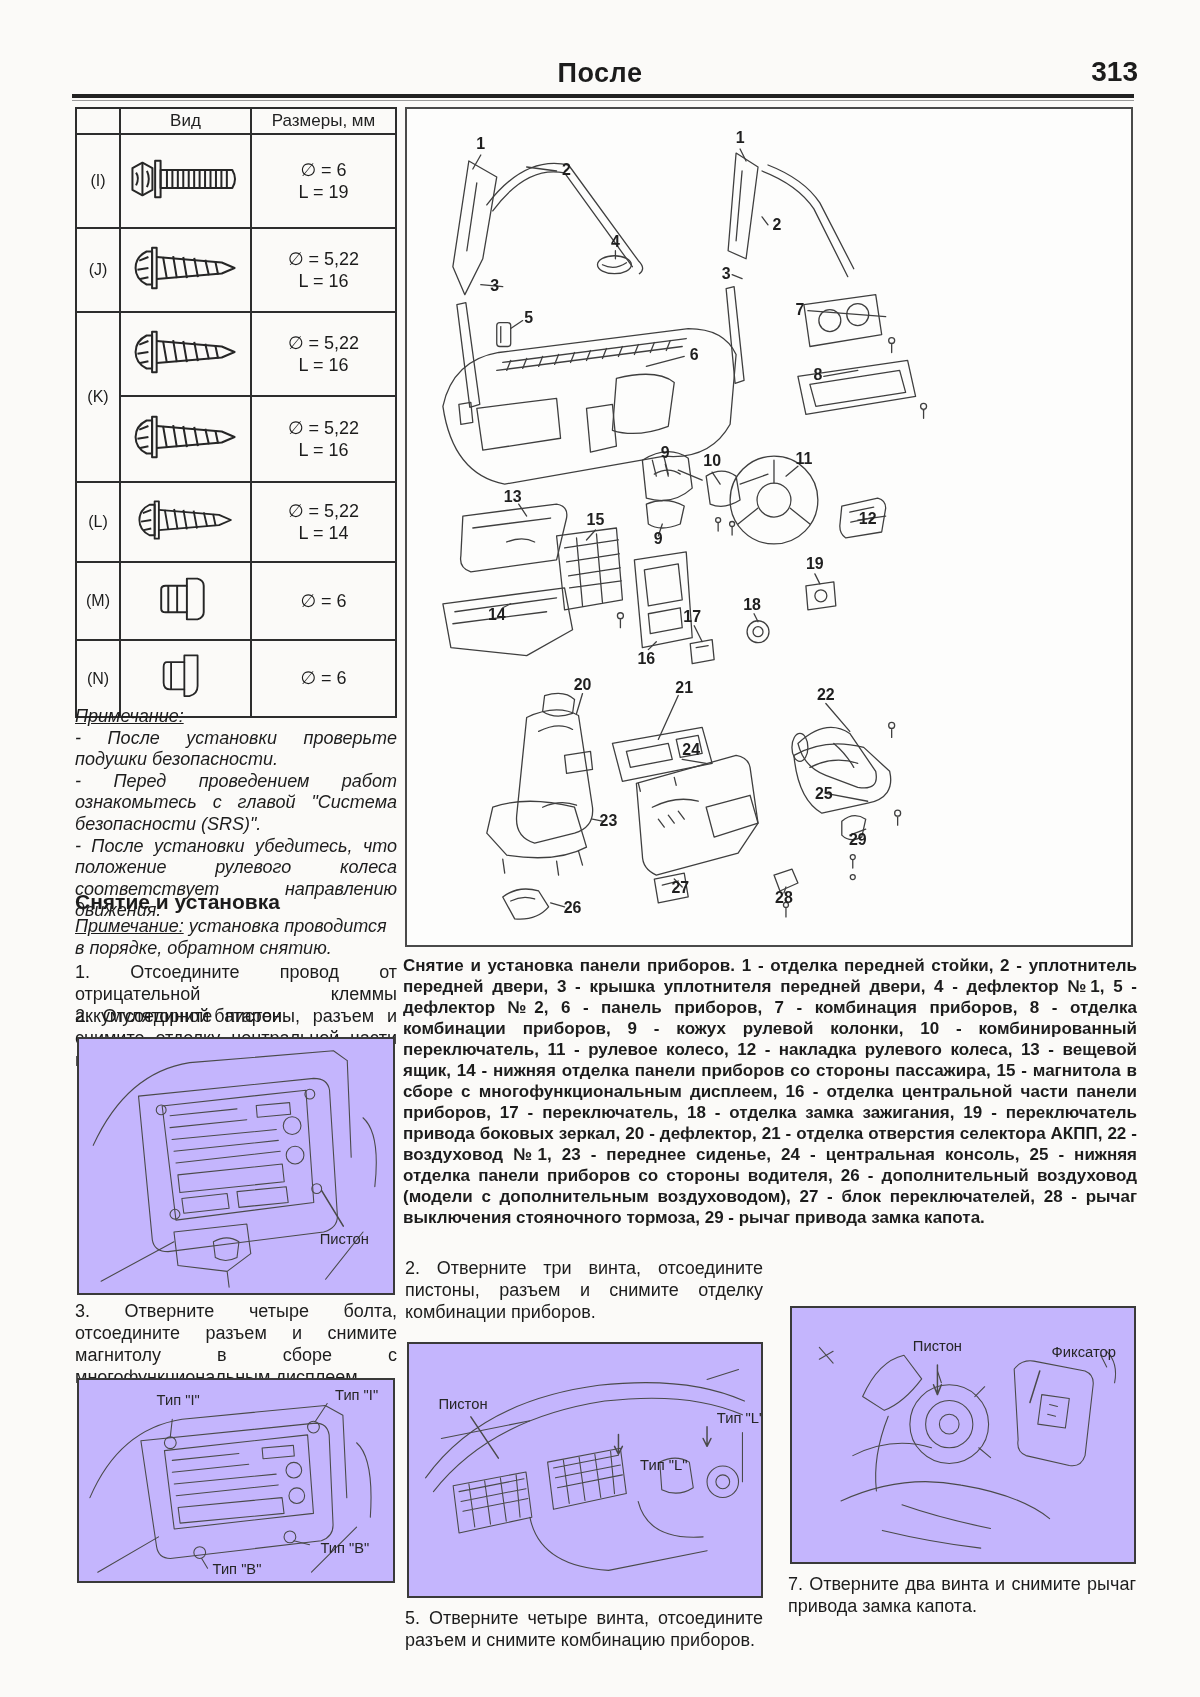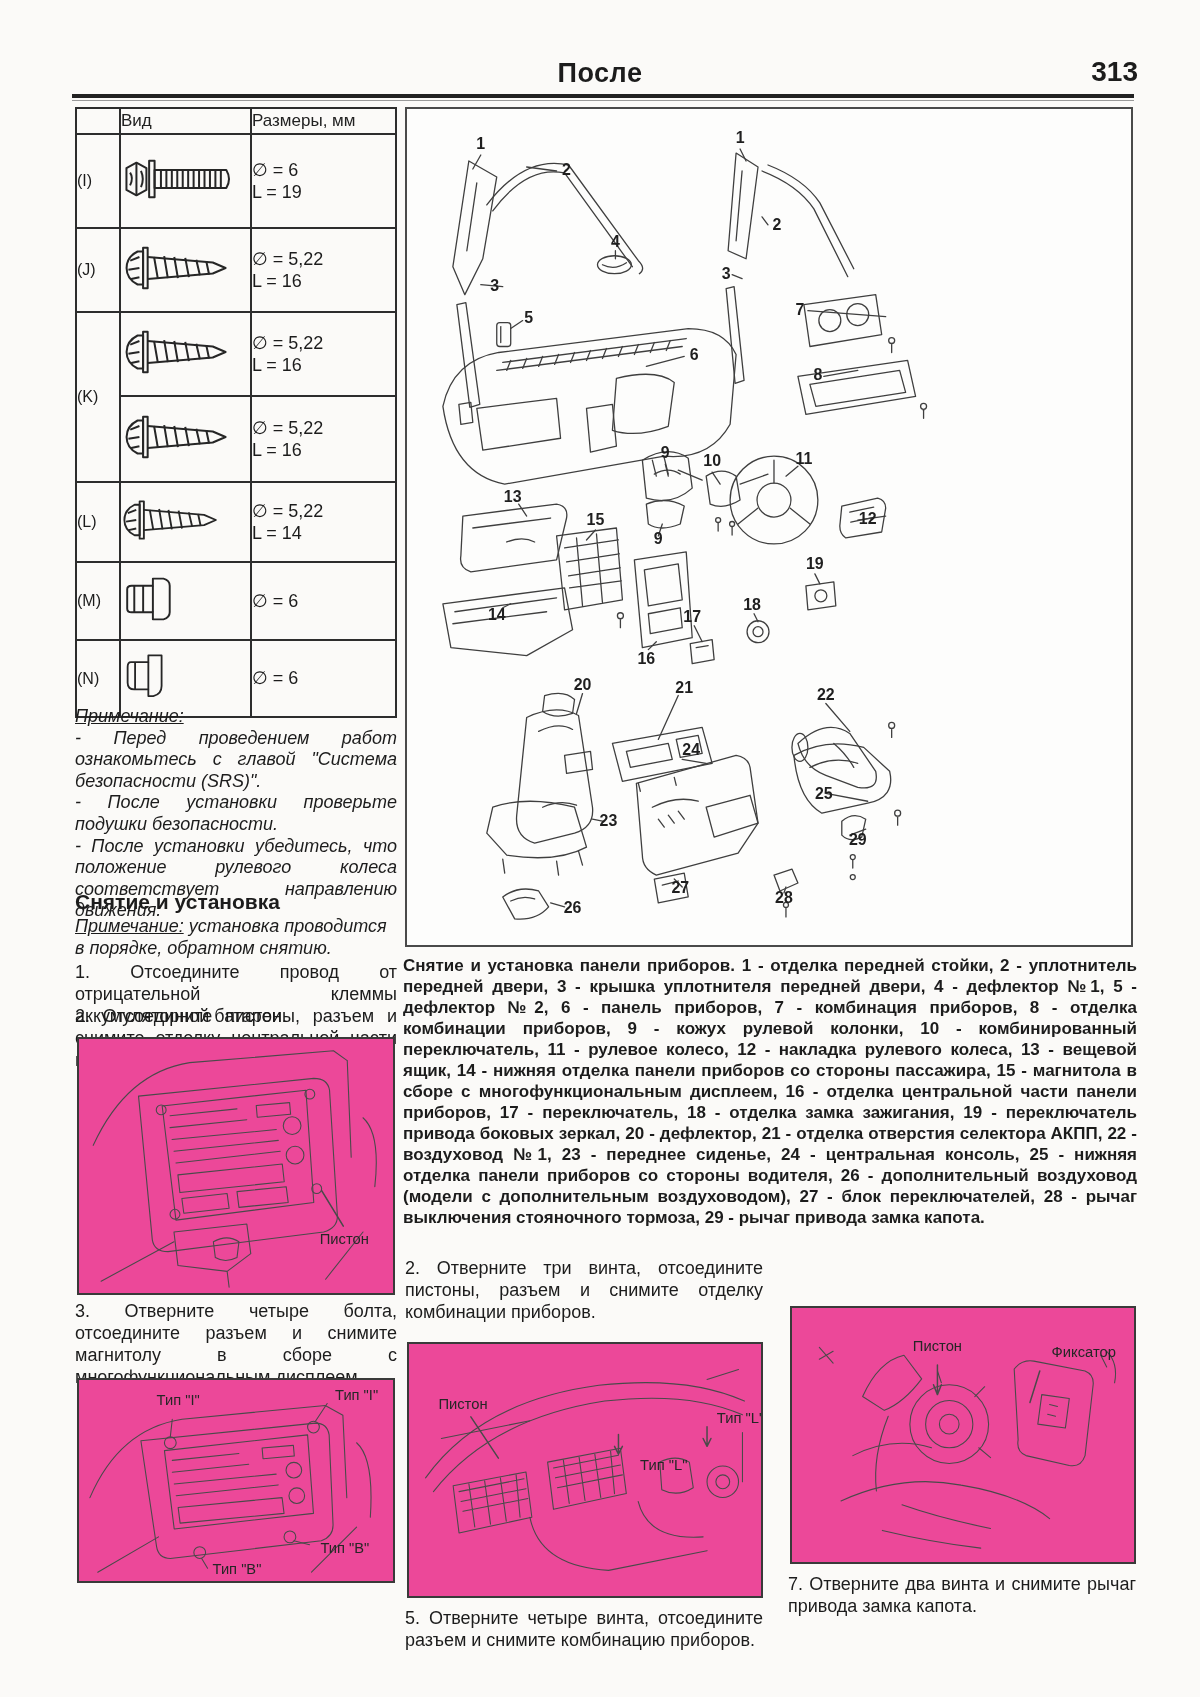--- a/index.html
+++ b/index.html
@@ -6,38 +6,38 @@
   html,body{width:1200px;height:1697px}
   body{background:#edebe7;font-family:"Liberation Sans",sans-serif;color:#1c1c1c}
   .page{position:absolute;left:0;top:0;width:1200px;height:1697px;background:#fbfaf8;overflow:hidden}
   .abs{position:absolute}
   .hdr-title{top:58px;left:0;width:100%;text-align:center;font-size:27px;font-weight:bold;letter-spacing:.5px}
   .hdr-num{top:56px;right:62px;font-size:28px;font-weight:bold}
   .hdr-rule{top:94px;left:72px;width:1062px;height:7px;border-top:4px solid #222;border-bottom:1px solid #9a9a9a}
 
   
   .ftable{top:107px;left:75px;width:320px;border-collapse:collapse;table-layout:fixed}
-  .ftable td,.ftable th{border:2px solid #2d2d2d;text-align:left;vertical-align:middle;font-weight:normal}
+  .ftable td,.ftable th{border:2px solid #2d2d2d;text-align:center;vertical-align:middle;font-weight:normal}
   .ftable th{font-size:17px;height:26px;color:#222}
   .col-lab{width:44px;font-size:17px}
   .col-view{width:131px}
   .col-size{width:145px;font-size:18px;line-height:1.25}
   .ftable .r1{height:94px}.ftable .r2{height:84px}.ftable .r3{height:84px}
   .ftable .r4{height:86px}.ftable .r5{height:80px}.ftable .r6{height:78px}.ftable .r7{height:77px}
 
   .notes{top:706px;left:75px;width:322px;font-size:18px;font-style:italic;line-height:1.2;text-align:justify}
   .notes .nt{text-decoration:underline;display:block}
   .sec-head{top:890px;left:75px;width:322px;font-size:21px;font-weight:bold}
   .sec-note{top:916px;left:75px;width:322px;font-size:18px;font-style:italic;line-height:1.2}
   .sec-note .nl{text-decoration:underline}
   .para{font-size:18px;line-height:1.22;text-align:justify}
   .p1{top:962px;left:75px;width:322px}
   .p2{top:1006px;left:75px;width:322px}
 
-  .figbox{border:2px solid #3a3a3a;background:#ec4899}
+  .figbox{border:2px solid #3a3a3a;background:#c4b5fd}
   .figA{top:1037px;left:77px;width:318px;height:258px}
   .figB{top:1378px;left:77px;width:318px;height:205px}
   .p3{top:1301px;left:75px;width:322px}
 
   .diagram{top:107px;left:405px;width:728px;height:840px;border:2px solid #4a4a4a;background:#fdfdfc}
   .caption{top:955px;left:403px;width:734px;font-size:17px;font-weight:bold;line-height:21px;text-align:justify}
   .p4{top:1258px;left:405px;width:358px}
   .figC{top:1342px;left:407px;width:356px;height:256px}
   .p5{top:1608px;left:405px;width:358px}
   .p6{top:1258px;left:788px;width:348px}
@@ -157,22 +157,22 @@
       </td>
       <td class="col-size">
         <div>∅ = 6</div>
       </td>
     </tr>
   </tbody>
     </table>
 
   <div class="abs notes">
     <span class="nt">Примечание:</span>
+    <div>- После установки проверьте подушки безопасности.</div>
     <div>- Перед проведением работ ознакомьтесь с главой "Система безопасности (SRS)".</div>
-    <div>- После установки проверьте подушки безопасности.</div>
     <div>- После установки убедитесь, что положение рулевого колеса соответствует направлению движения.</div>
   </div>
 
   <div class="abs sec-head">Снятие и установка</div>
   <div class="abs sec-note"><span class="nl">Примечание:</span><span> установка проводится в порядке, обратном снятию.</span></div>
 
   <p class="abs para p1">1. Отсоедините провод от отрицательной клеммы аккумуляторной батареи.</p>
   <p class="abs para p2">2. Отсоедините пистоны, разъем и снимите отделку центральной части панели приборов.</p>
 
   <div class="abs figbox figA">

